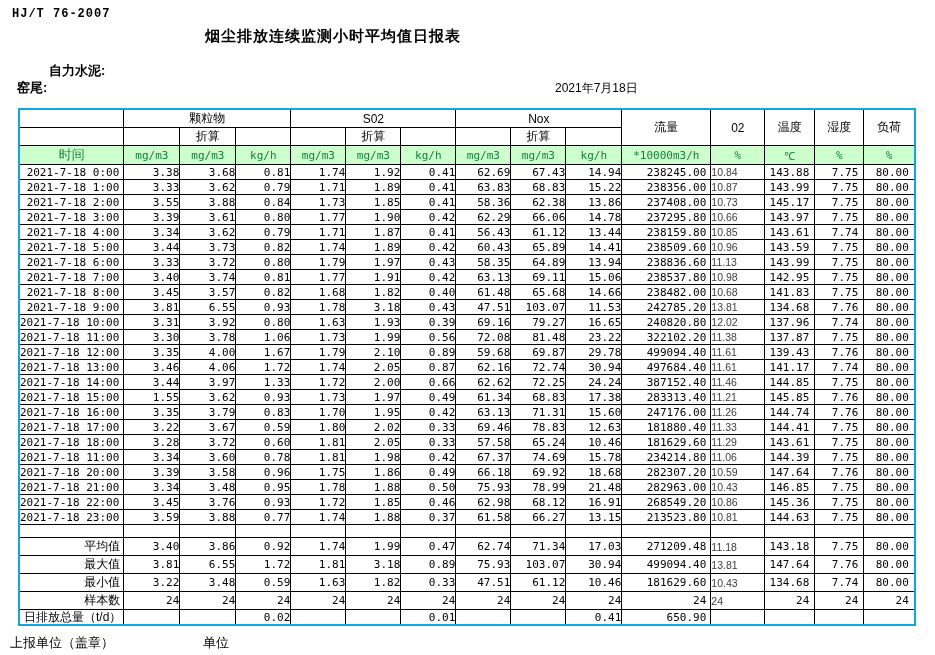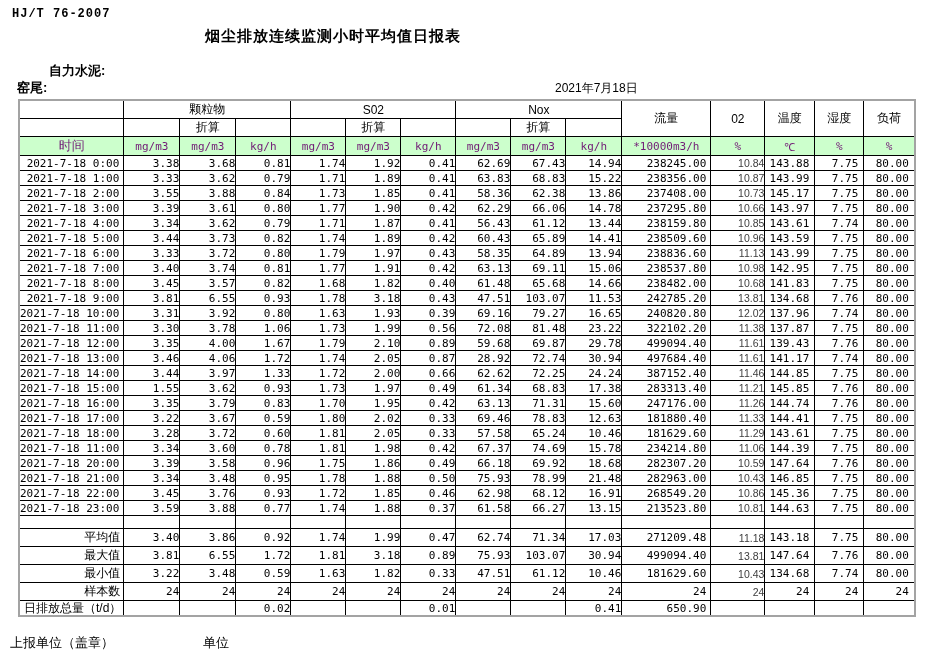--- a/index.html
+++ b/index.html
@@ -8,43 +8,43 @@
     font-family:"Liberation Sans", sans-serif; color:#000;
     overflow:hidden;
   }
   .doc-code { position:absolute; top:7px; left:12px; font-family:"Liberation Mono", monospace; font-weight:bold; font-size:12px; letter-spacing:1px; }
   .title    { position:absolute; top:27px; left:205px; font-size:15px; font-weight:bold; letter-spacing:1px;font-family:Liberation Mono, monospace; }
   .company  { position:absolute; top:62px; left:17px; font-size:13px; font-weight:bold;margin-left:32px; }
   .location { position:absolute; top:79px; left:17px; font-size:13px; font-weight:bold; }
   .date     { position:absolute; top:80px; left:555px; font-size:12px; }
 
   table.report {
-    position:absolute; top:99px; left:18px;
+    position:absolute; top:108px; left:18px;
     border-collapse:collapse; table-layout:fixed;
-    border:2px solid #a3a3a3;
+    border:2px solid #0ea5e9;
   }
   .report th, .report td {
     border:1px solid #000; padding:0; overflow:hidden; white-space:nowrap;
     font-weight:normal;
   }
   thead th { font-size:12px; height:16px; text-align:center; }
   tr.unit-row th {
-    background:#ccffcc; color:#701a75;
+    background:#ccffcc; color:#15803d;
     font-family:"DejaVu Sans Mono", monospace; font-size:11px; height:16px;
   }
   tr.unit-row th.time-h { font-size:13px; font-family:"Liberation Sans",sans-serif; }
 
   tbody td {
     font-family:"DejaVu Sans Mono", monospace; font-size:11px; height:14px;
     text-align:right; padding-right:7px;
   }
   td.c-time { padding-right:4px;margin-top:44px; }
   td.c-flow { padding-right:4px; }
   td.c-temp, td.c-hum, td.c-load { padding-right:5px; }
-  td.c-o2 { font-family:"Liberation Sans", sans-serif; font-size:10.5px; color:#3c3c3c; text-align:right; padding-right:0; }
+  td.c-o2 { font-family:"Liberation Sans", sans-serif; font-size:10.5px; color:#3c3c3c; text-align:left; padding-right:0; }
   tr.blank-row td { height:12px; }
   tr.summary td.c-time { font-family:"Liberation Sans", sans-serif; font-size:12px; padding-right:3px; }
   td.ovf { overflow:visible; position:relative;text-align:right; }
   td.ovf span { position:absolute; right:2px; top:0; line-height:15px; white-space:nowrap; }
 
   .flow-total  { position:absolute; top:617px; left:10px; font-size:13px;margin-top:36px; }
   .report-unit { position:absolute; top:634px; left:10px; font-size:13px; }
   .unit-word   { position:absolute; top:634px; left:203px; font-size:13px; }
 </style>
 </head>
@@ -339,21 +339,21 @@
         <td class="c-load">80.00</td>
       </tr>
       <tr>
         <td class="c-time">2021-7-18 13:00</td>
         <td class="c-num">3.46</td>
         <td class="c-num">4.06</td>
         <td class="c-num">1.72</td>
         <td class="c-num">1.74</td>
         <td class="c-num">2.05</td>
         <td class="c-num">0.87</td>
-        <td class="c-num">28.92</td>
+        <td class="c-num">62.16</td>
         <td class="c-num">72.74</td>
         <td class="c-num">30.94</td>
         <td class="c-flow">497684.40</td>
         <td class="c-o2">11.61</td>
         <td class="c-temp">141.17</td>
         <td class="c-hum">7.74</td>
         <td class="c-load">80.00</td>
       </tr>
       <tr>
         <td class="c-time">2021-7-18 14:00</td>

